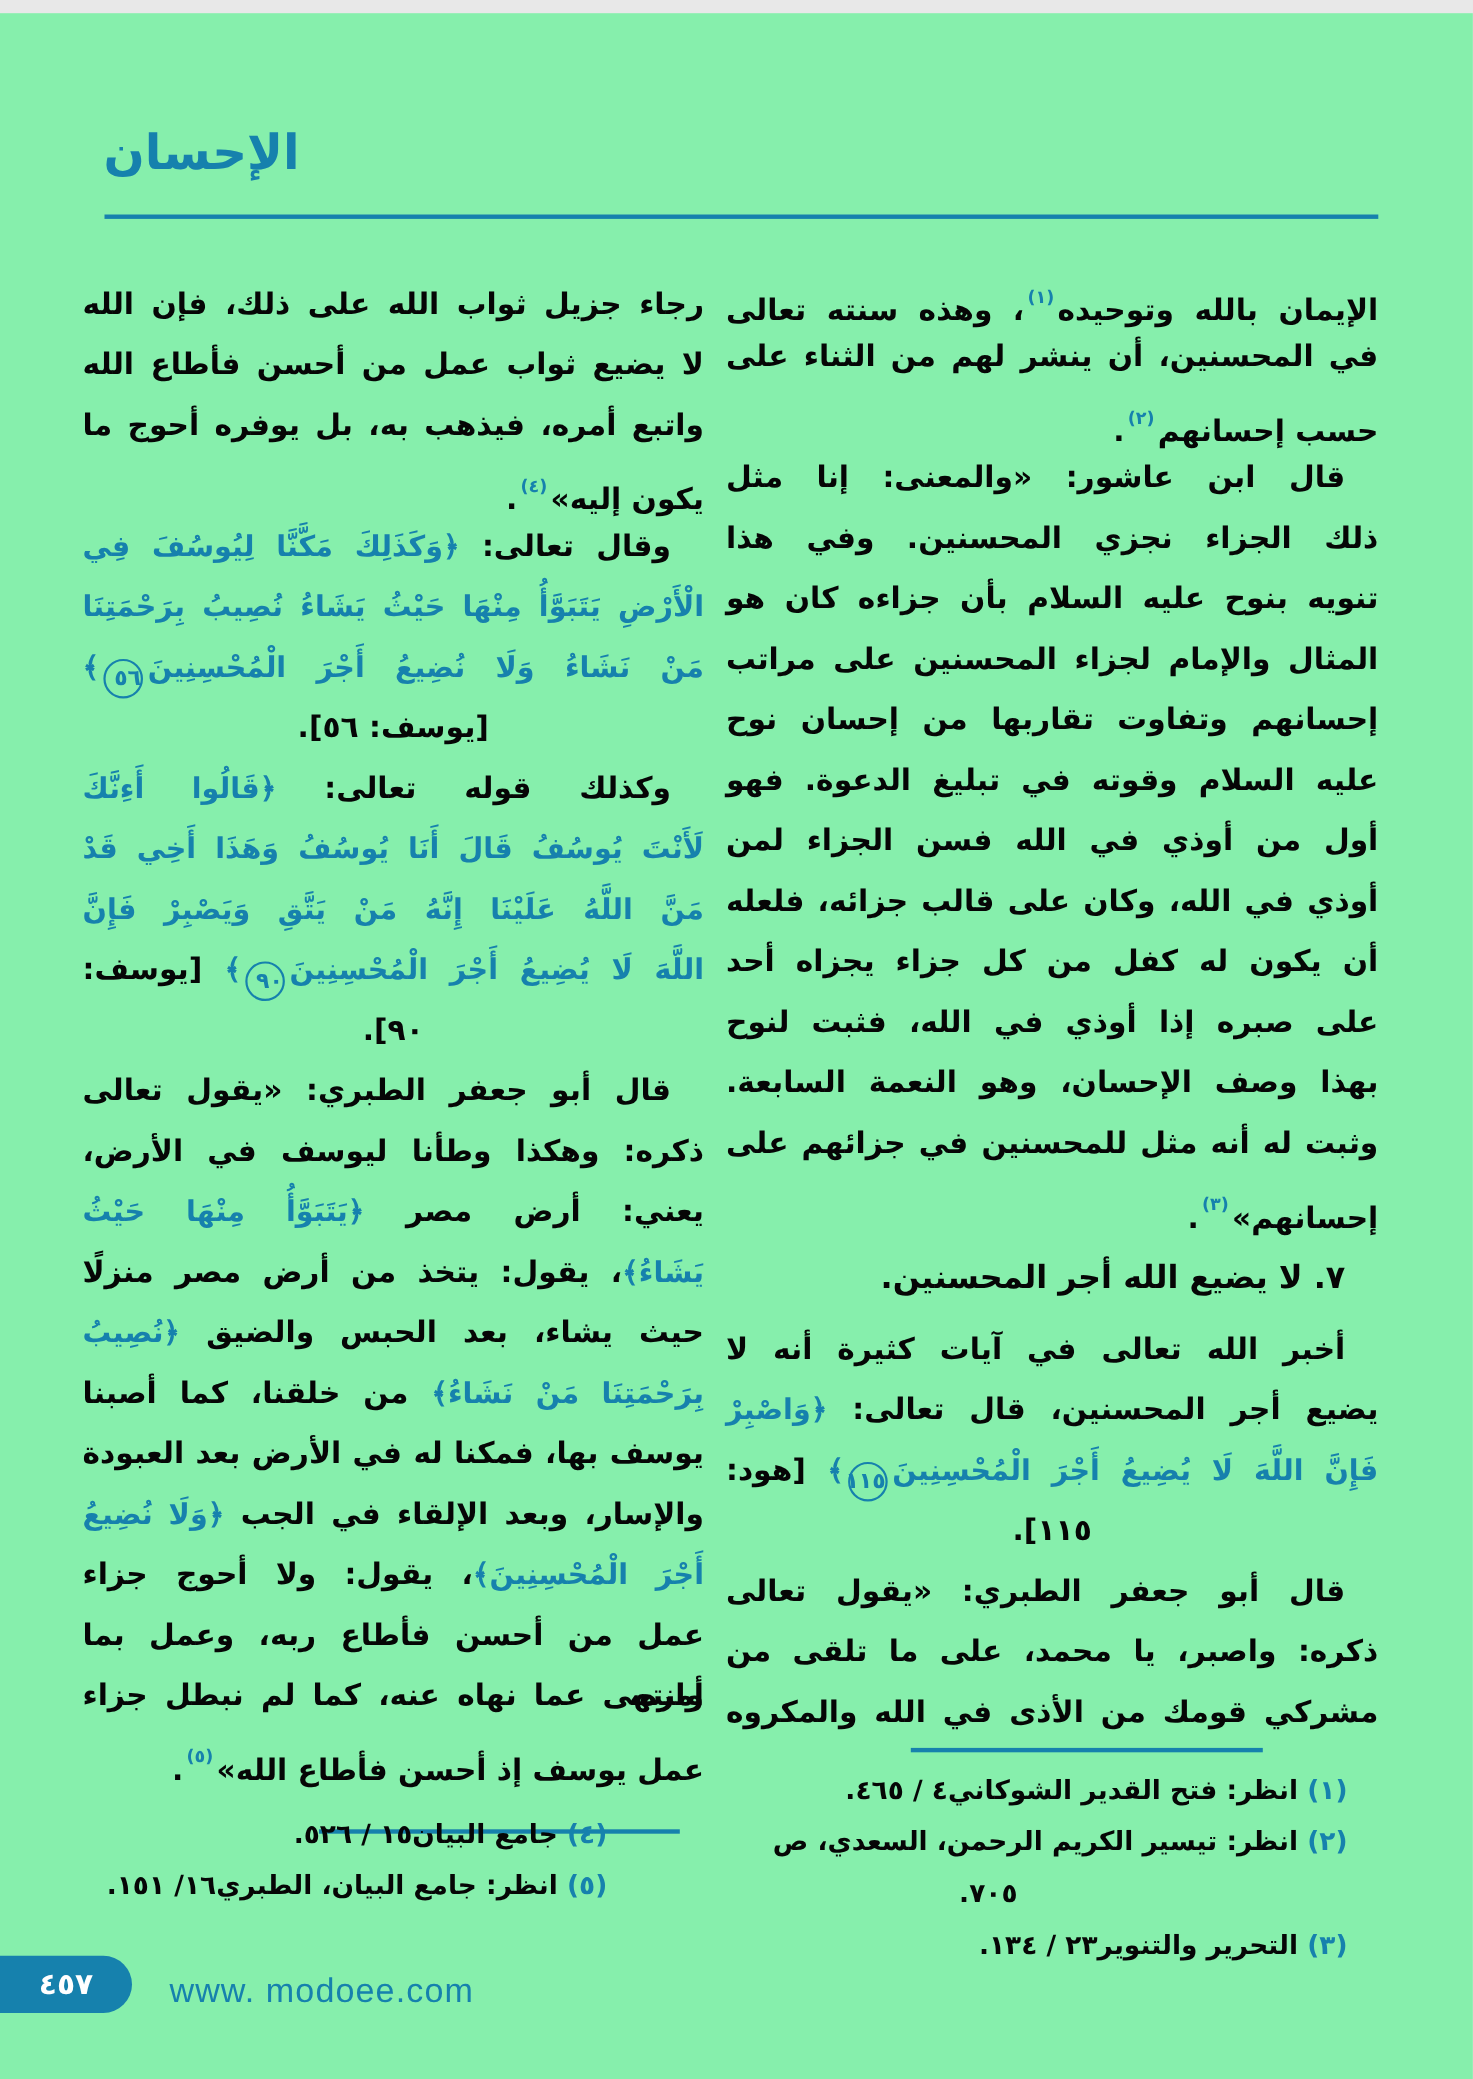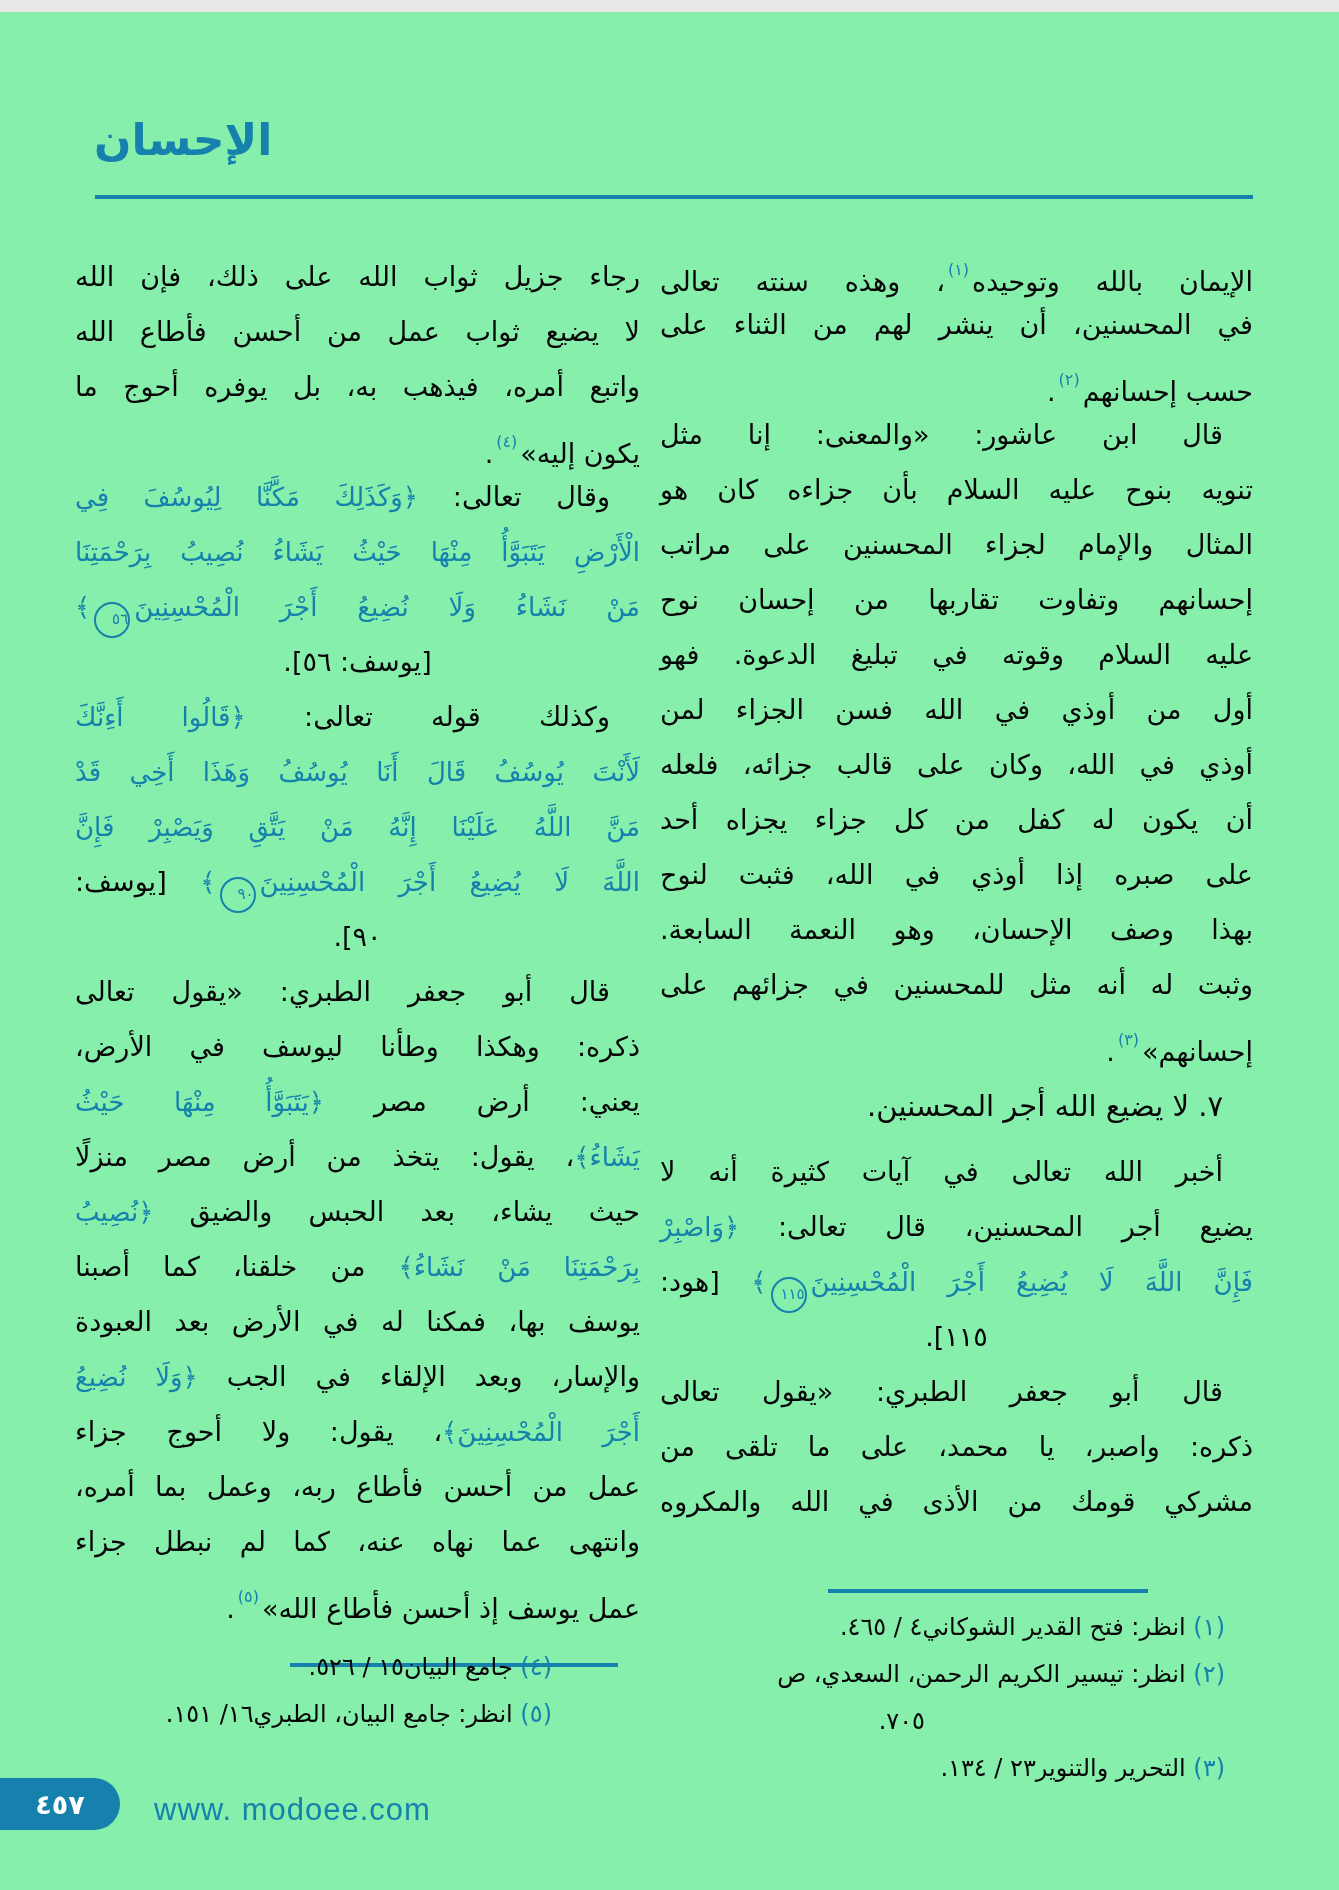--- a/index.html
+++ b/index.html
@@ -16,37 +16,37 @@
   }
   .header-rule {
     position:absolute; top:183px; left:95px; width:1158px; height:4px;
     background:var(--accent);
   }
   
   .col { position:absolute; direction:rtl; }
   .col-right { top:230px; right:86px; width:593px; }
   .col-left  { top:237px; left:75px;  width:565px; }
   .line {
-    height:55px; line-height:55px; font-size:27px; font-weight:normal;
+    height:55px; line-height:55px; font-size:27px; font-weight:bold;
     text-align:right; white-space:nowrap;
   }
   .line.just { white-space:normal; text-align:justify; text-align-last:justify; }
   .line.cent { text-align:center; white-space:normal; text-align-last:center; }
   .line.ind  { text-indent:30px; }
   .line.head { font-size:29px; margin-top:12px; margin-bottom:10px; }
   .sg-b { color:var(--ink); }
   .sg-q { color:var(--accent); font-size:26px; }
   .sg-sup {
     color:var(--accent); font-size:16px; vertical-align:16px; margin:0 3px;
     letter-spacing:1px;
   }
   .sg-aya {
     display:inline-block; box-sizing:border-box; width:36px; height:36px;
     border:2px solid var(--accent); border-radius:50%;
-    color:var(--accent); font-size:15px; line-height:31px; text-align:right;
+    color:var(--accent); font-size:20px; line-height:31px; text-align:right;
     vertical-align:-8px; margin:0 4px; text-indent:0;
   }
   .sg-fn { color:var(--accent); }
   
   .fn-rule { position:absolute; height:4px; background:var(--accent); }
   .fn-rule-right { top:1577px; left:828px; width:320px; }
   .fn-rule-left  { top:1651px; left:290px; width:328px; }
   .fn { position:absolute; direction:rtl; }
   .fn-right { top:1592px; right:86px; width:593px; padding-right:28px; box-sizing:border-box; }
   .fn-left  { top:1632px; left:75px;  width:565px; padding-right:88px; box-sizing:border-box; }
@@ -71,20 +71,21 @@
 <div class="page">
 
   <div class="page-title">الإحسان</div>
   <div class="header-rule"></div>
 
   <div class="col col-right">
       <div class="line just"><span class="sg-b">الإيمان بالله وتوحيده</span><span class="sg-sup">(١)</span><span class="sg-b">، وهذه سنته تعالى</span></div>
       <div class="line just"><span class="sg-b">في المحسنين، أن ينشر لهم من الثناء على</span></div>
       <div class="line"><span class="sg-b">حسب إحسانهم</span><span class="sg-sup">(٢)</span><span class="sg-b">.</span></div>
       <div class="line just ind"><span class="sg-b">قال ابن عاشور: «والمعنى: إنا مثل</span></div>
+      <div class="line just"><span class="sg-b">ذلك الجزاء نجزي المحسنين. وفي هذا</span></div>
       <div class="line just"><span class="sg-b">تنويه بنوح عليه السلام بأن جزاءه كان هو</span></div>
       <div class="line just"><span class="sg-b">المثال والإمام لجزاء المحسنين على مراتب</span></div>
       <div class="line just"><span class="sg-b">إحسانهم وتفاوت تقاربها من إحسان نوح</span></div>
       <div class="line just"><span class="sg-b">عليه السلام وقوته في تبليغ الدعوة. فهو</span></div>
       <div class="line just"><span class="sg-b">أول من أوذي في الله فسن الجزاء لمن</span></div>
       <div class="line just"><span class="sg-b">أوذي في الله، وكان على قالب جزائه، فلعله</span></div>
       <div class="line just"><span class="sg-b">أن يكون له كفل من كل جزاء يجزاه أحد</span></div>
       <div class="line just"><span class="sg-b">على صبره إذا أوذي في الله، فثبت لنوح</span></div>
       <div class="line just"><span class="sg-b">بهذا وصف الإحسان، وهو النعمة السابعة.</span></div>
       <div class="line just"><span class="sg-b">وثبت له أنه مثل للمحسنين في جزائهم على</span></div>

